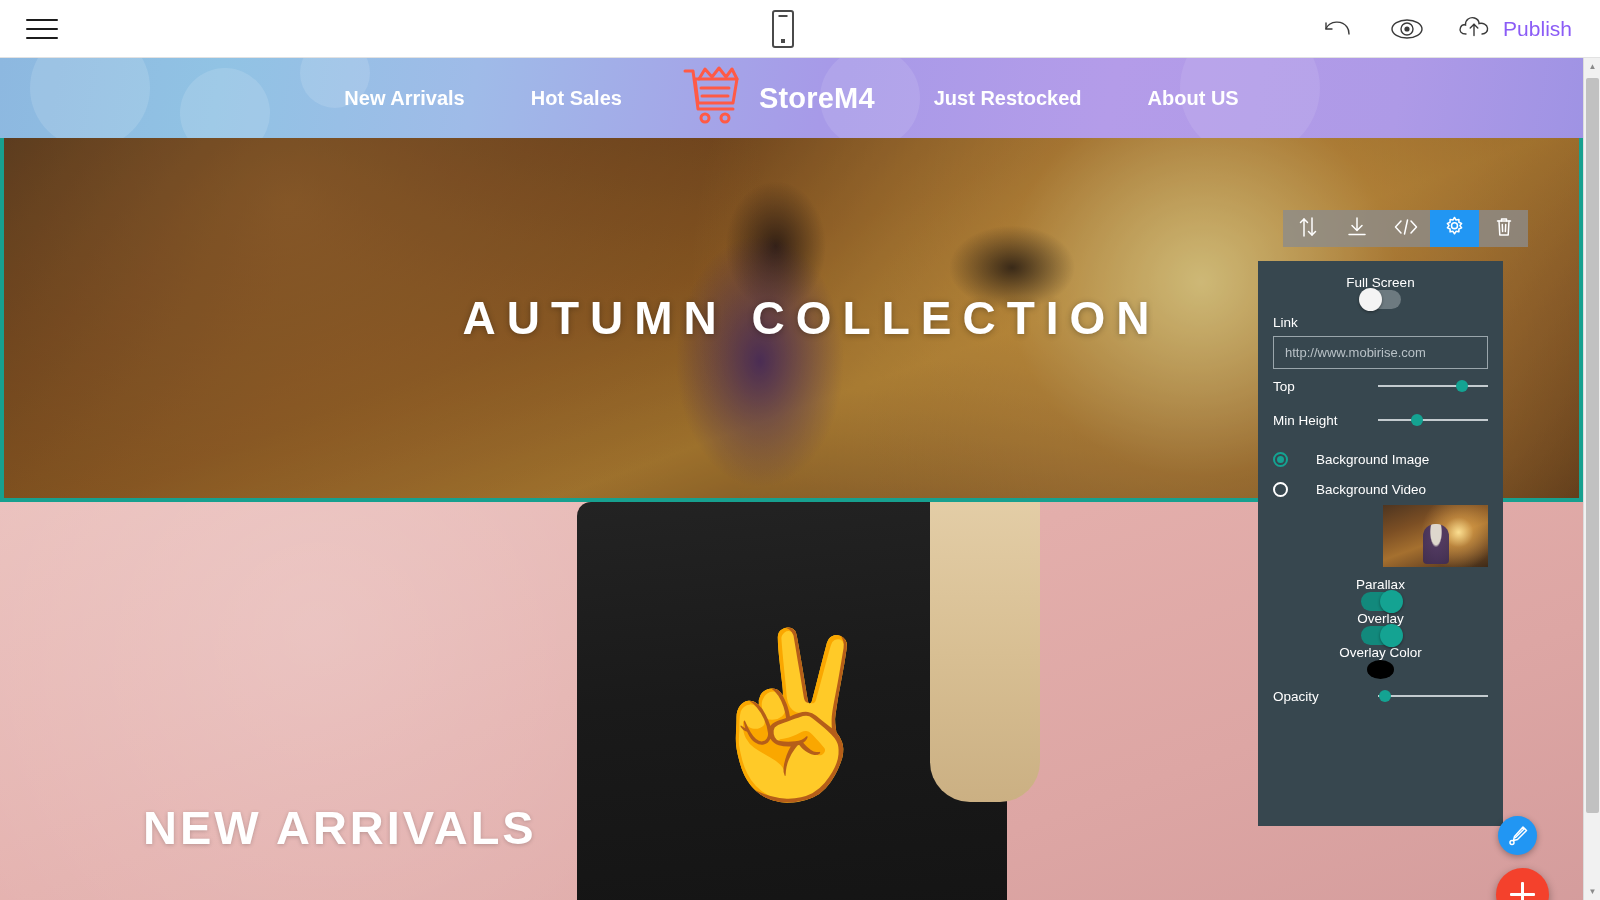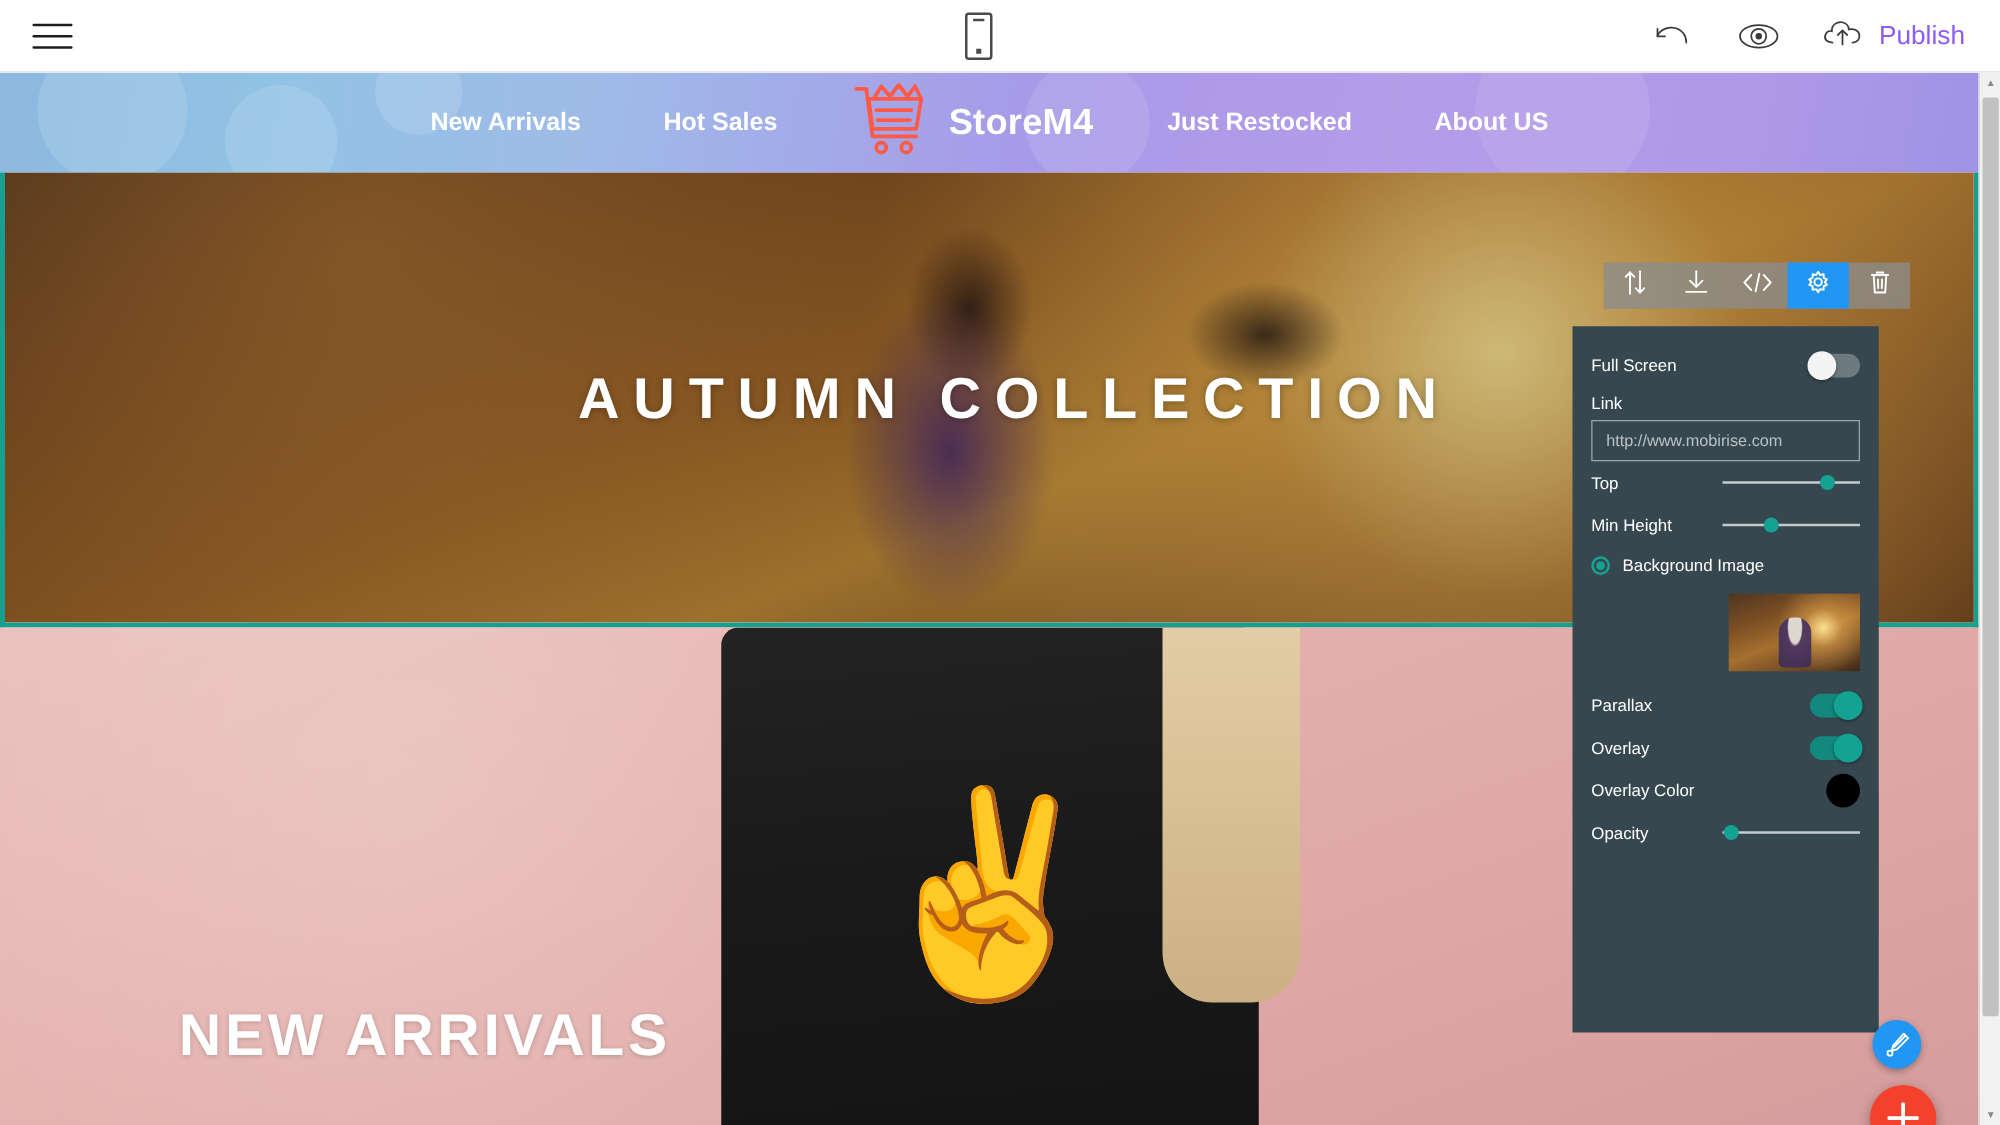--- a/index.html
+++ b/index.html
@@ -165,20 +165,21 @@
     width: 245px; height: 565px;
     background: #37474f;
     color: #ffffff;
     padding: 14px 15px 0 15px;
     z-index: 50;
     font-size: 13.5px;
   }
   .row {
     display: flex; align-items: center; justify-content: space-between;
     height: 34px;
+    flex-direction: column;
   }
   .row-label { font-size: 13.5px; color: #ffffff; }
 
   .toggle {
     position: relative; width: 40px; height: 19px;
     border-radius: 10px; cursor: pointer;
   }
   .toggle.off { background: #6d7a80; }
   .toggle.on  { background: #12897c; }
   .toggle .knob {
@@ -206,21 +207,21 @@
     position: relative; width: 110px; height: 18px; cursor: pointer;
   }
   .slider .track {
     position: absolute; top: 8px; left: 0; width: 110px; height: 2px; background: #c3cbcf;
   }
   .slider .thumb {
     position: absolute; top: 3px; width: 12px; height: 12px; border-radius: 50%;
     background: #14a392;
   }
 
-  .radio-row { display: flex; align-items: center; gap: 10px; height: 30px; cursor: pointer; }
+  .radio-row { display: flex; align-items: flex-end; gap: 28px; height: 30px; cursor: pointer; }
   .radio {
     width: 15px; height: 15px; border-radius: 50%;
     border: 2px solid #ffffff;
     display: flex; align-items: center; justify-content: center;
     flex: none;
   }
   .radio.checked { border-color: #14a392; }
   .radio.checked::after {
     content: ""; width: 7px; height: 7px; border-radius: 50%; background: #14a392;
   }
@@ -448,20 +449,24 @@
         <span class="track"></span>
         <span class="thumb" style="left:30%"></span>
       </span>
     </div>
 
 
     <div class="radio-row">
       <span class="radio checked"></span>
       <span class="radio-label">Background Image</span>
     </div>
+    <div class="radio-row">
+      <span class="radio"></span>
+      <span class="radio-label">Background Video</span>
+    </div>
 
     <div class="thumb-wrap">
       <span class="thumb-img"></span>
     </div>
 
     <div class="row">
       <span class="row-label">Parallax</span>
       <span class="toggle on">
           <span class="knob"></span>
         </span>

